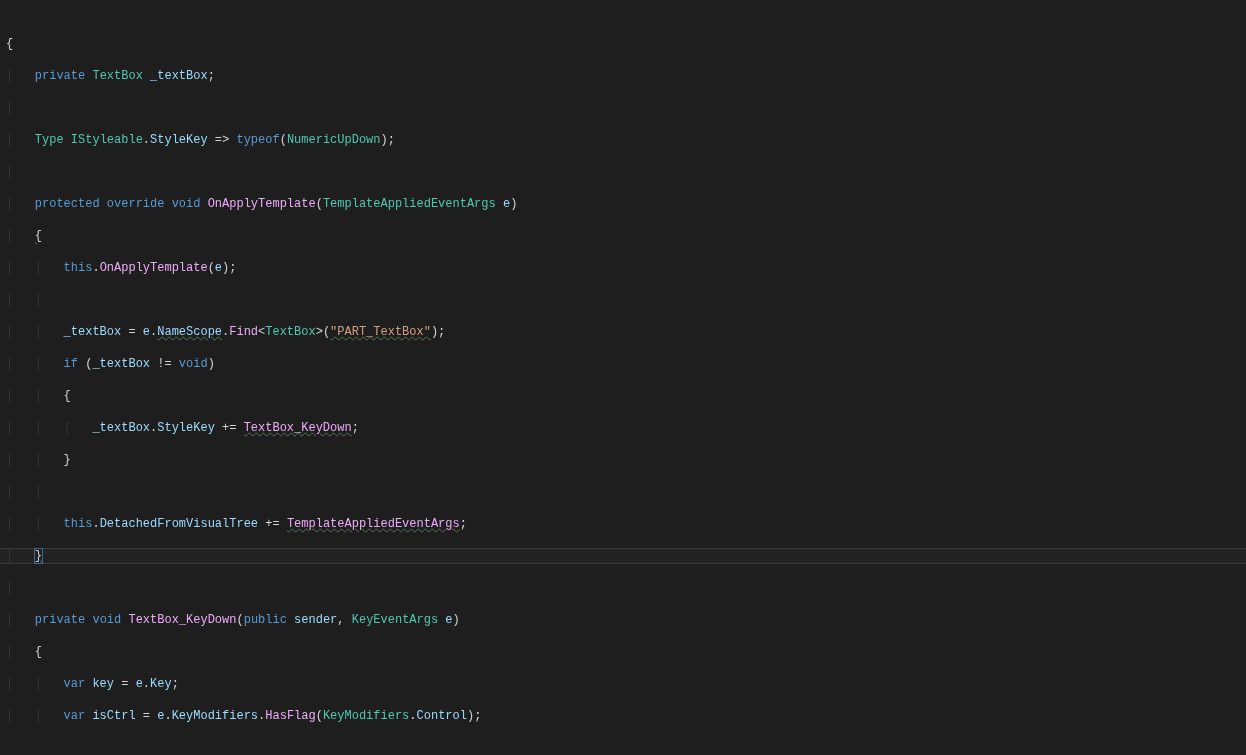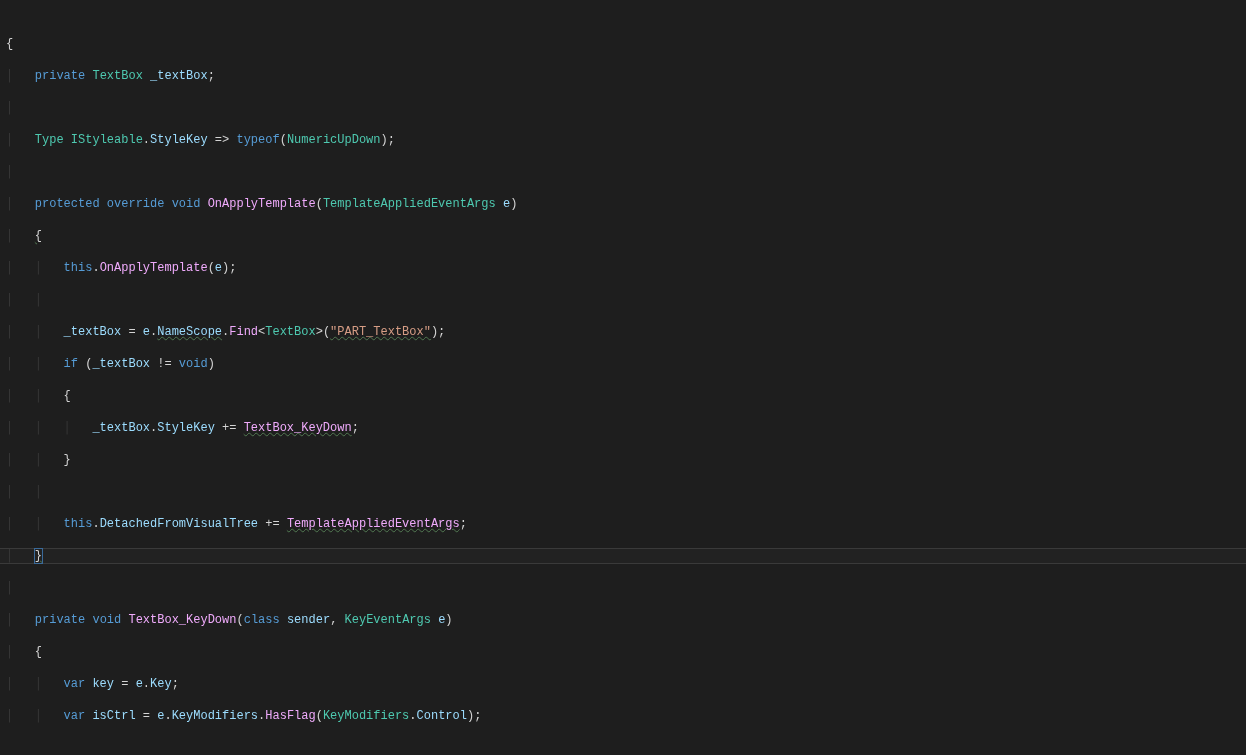--- a/index.html
+++ b/index.html
@@ -57,21 +57,21 @@
 <span class="line"><span class="indent-guide">│   │</span></span>
 <span class="line"><span class="indent-guide">│   │   </span><span class="id">_textBox</span><span class="punc"> = </span><span class="id">e</span><span class="punc">.</span><span class="id wavy">NameScope</span><span class="punc">.</span><span class="mtd">Find</span><span class="punc">&lt;</span><span class="type">TextBox</span><span class="punc">&gt;(</span><span class="str wavy">"PART_TextBox"</span><span class="punc">);</span></span>
 <span class="line"><span class="indent-guide">│   │   </span><span class="kw">if</span><span class="punc"> (</span><span class="id">_textBox</span><span class="punc"> != </span><span class="kw">void</span><span class="punc">)</span></span>
 <span class="line"><span class="indent-guide">│   │   </span><span class="punc">{</span></span>
 <span class="line"><span class="indent-guide">│   │   │   </span><span class="id">_textBox</span><span class="punc">.</span><span class="id">StyleKey</span><span class="punc"> += </span><span class="mtd wavy">TextBox_KeyDown</span><span class="punc">;</span></span>
 <span class="line"><span class="indent-guide">│   │   </span><span class="punc">}</span></span>
 <span class="line"><span class="indent-guide">│   │</span></span>
 <span class="line"><span class="indent-guide">│   │   </span><span class="kw">this</span><span class="punc">.</span><span class="id">DetachedFromVisualTree</span><span class="punc"> += </span><span class="mtd wavy">TemplateAppliedEventArgs</span><span class="punc">;</span></span>
 <span class="line current-line"><span class="indent-guide">│   </span><span class="wavy punc" style="outline:1px solid #3a6a9a">}</span></span>
 <span class="line"><span class="indent-guide">│</span></span>
-<span class="line"><span class="indent-guide">│   </span><span class="kw">private</span> <span class="kw">void</span> <span class="mtd">TextBox_KeyDown</span><span class="punc">(</span><span class="kw">class</span> <span class="id">sender</span><span class="punc">, </span><span class="type">KeyEventArgs</span> <span class="id">e</span><span class="punc">)</span></span>
+<span class="line"><span class="indent-guide">│   </span><span class="kw">private</span> <span class="kw">void</span> <span class="mtd">TextBox_KeyDown</span><span class="punc">(</span><span class="kw">public</span> <span class="id">sender</span><span class="punc">, </span><span class="type">KeyEventArgs</span> <span class="id">e</span><span class="punc">)</span></span>
 <span class="line"><span class="indent-guide">│   </span><span class="punc">{</span></span>
 <span class="line"><span class="indent-guide">│   │   </span><span class="kw">var</span> <span class="id">key</span><span class="punc"> = </span><span class="id">e</span><span class="punc">.</span><span class="id">Key</span><span class="punc">;</span></span>
 <span class="line"><span class="indent-guide">│   │   </span><span class="kw">var</span> <span class="id">isCtrl</span><span class="punc"> = </span><span class="id">e</span><span class="punc">.</span><span class="id">KeyModifiers</span><span class="punc">.</span><span class="mtd">HasFlag</span><span class="punc">(</span><span class="type">KeyModifiers</span><span class="punc">.</span><span class="id">Control</span><span class="punc">);</span></span>
 
 
 
 
 
 
 

